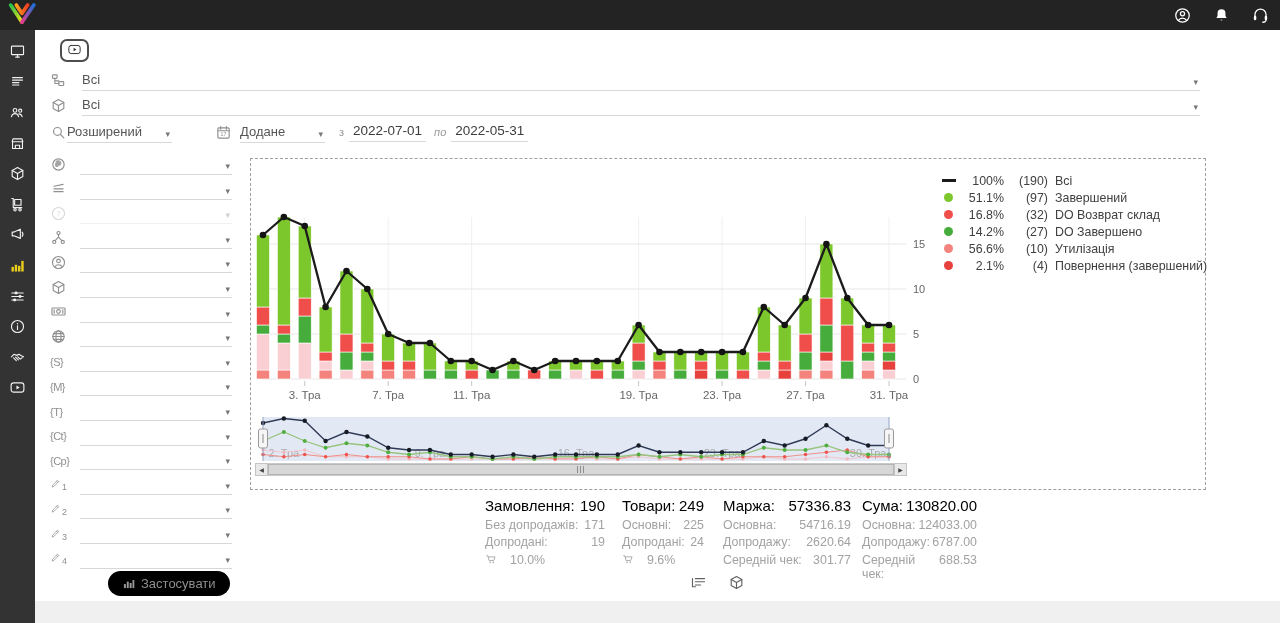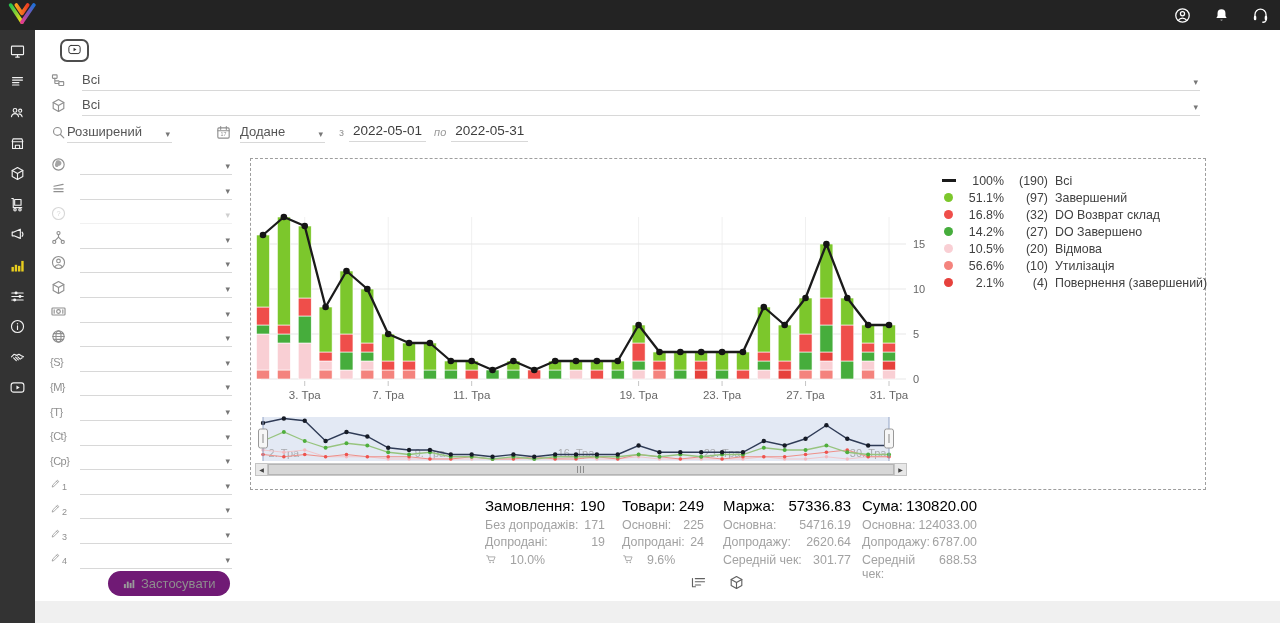--- a/index.html
+++ b/index.html
@@ -27,21 +27,21 @@
   .sel{position:relative;border-bottom:1px solid #d8d8d8;height:22px;display:flex;align-items:flex-end;
        padding-bottom:3px;box-sizing:border-box;color:#555;font-size:13px;cursor:pointer;}
   .sel .car{position:absolute;right:2px;bottom:3px;font-size:9px;color:#777;font-style:normal;font-weight:normal;}
   .lbl{color:#9a9a9a;font-size:11px;}
   .dateval{border-bottom:1px solid #d8d8d8;font-size:13.5px;color:#3d3d3d;padding:0 4px 3px;cursor:text;}
   #frows .sel{width:152px;}
   .frow-faded{opacity:.35;}
   .ticon{font-size:11px;color:#8f8f8f;letter-spacing:-0.5px;}
   .psub{font-size:9px;color:#8f8f8f;margin-left:1px;}
   #apply{position:absolute;left:73px;top:541px;height:25px;padding:0 14px;border:none;border-radius:13px;
-         background:#701a75;color:#8e8e8e;font-size:13px;display:flex;align-items:center;gap:6px;cursor:pointer;
+         background:#000000;color:#8e8e8e;font-size:13px;display:flex;align-items:center;gap:6px;cursor:pointer;
          font-family:inherit;}
   #apply .ic{width:13px;height:13px;color:#9a9a9a;}
   
   #panel{position:absolute;left:215px;top:128px;width:956px;height:332px;border:1px dashed #9e9e9e;box-sizing:border-box;background:#fff;}
   #mainChart{position:absolute;left:0;top:0;}
   #legend{position:absolute;left:690px;top:13px;}
   .lgrow{display:flex;align-items:center;height:17px;font-size:12.4px;color:#404040;cursor:pointer;}
   .lgmark{width:15px;display:flex;justify-content:center;margin-right:6px;flex:0 0 auto;}
   .lgdot{width:9px;height:9px;border-radius:50%;}
   .lgline{width:14px;height:2.5px;}
@@ -240,21 +240,21 @@
       <span class="fic" style="margin-left:43px;"><svg viewBox="0 0 24 24" fill="none" stroke="currentColor" stroke-width="1.6" stroke-linecap="round" stroke-linejoin="round">
             <rect x="4" y="5.5" width="16" height="14.5" rx="1.5"></rect>
             <path d="M4 9.5h16M8 3.5v4M16 3.5v4"></path>
             <text x="12" y="17" font-size="7.5" text-anchor="middle" fill="currentColor" stroke="none">17</text>
           </svg></span>
       <div class="sel" style="width:85px;margin-left:8px;">
         <span>Додане</span>
           <b class="car">▾</b>
       </div>
       <span class="lbl" style="margin-left:14px;">з</span>
-      <div class="dateval" style="margin-left:5px;">2022-05-01</div>
+      <div class="dateval" style="margin-left:5px;">2022-07-01</div>
       <span class="lbl" style="margin-left:8px;font-style:italic;">по</span>
       <div class="dateval" style="margin-left:5px;">2022-05-31</div>
     </div>
 
     <div id="frows">
         <div class="fline" style="left: 15px; top: 122px; width: 190px;">
           <span class="fic" style="display: flex; align-items: flex-end;">
             <svg viewBox="0 0 24 24" fill="none" stroke="currentColor" stroke-width="1.6" stroke-linecap="round" stroke-linejoin="round">
               <circle cx="12" cy="12" r="8"></circle>
               <path d="M9 6.5c4-1.5 8.5 1.5 6.8 5.3-1.4 3-3 1.2-4.8 3.2-1.8 2-4.8-1-3.8-3.8C8 8.6 9 6.5 9 6.5z" fill="currentColor" stroke="none" opacity=".8"></path>
@@ -626,28 +626,20 @@
           <div class="lgrow">
             <span class="lgmark">
               <span class="lgdot" style="background:#46ad3c"></span>
             </span>
             <span class="lgpct">14.2%</span>
             <span class="lgcnt">(27)</span>
             <span class="lglab">DO Завершено</span>
           </div>
           <div class="lgrow">
             <span class="lgmark">
-              <span class="lgdot" style="background:#f9cfd4"></span>
-            </span>
-            <span class="lgpct">10.5%</span>
-            <span class="lgcnt">(20)</span>
-            <span class="lglab">Відмова</span>
-          </div>
-          <div class="lgrow">
-            <span class="lgmark">
               <span class="lgdot" style="background:#f4837d"></span>
             </span>
             <span class="lgpct">56.6%</span>
             <span class="lgcnt">(10)</span>
             <span class="lglab">Утилізація</span>
           </div>
           <div class="lgrow">
             <span class="lgmark">
               <span class="lgdot" style="background:#e6413c"></span>
             </span>

